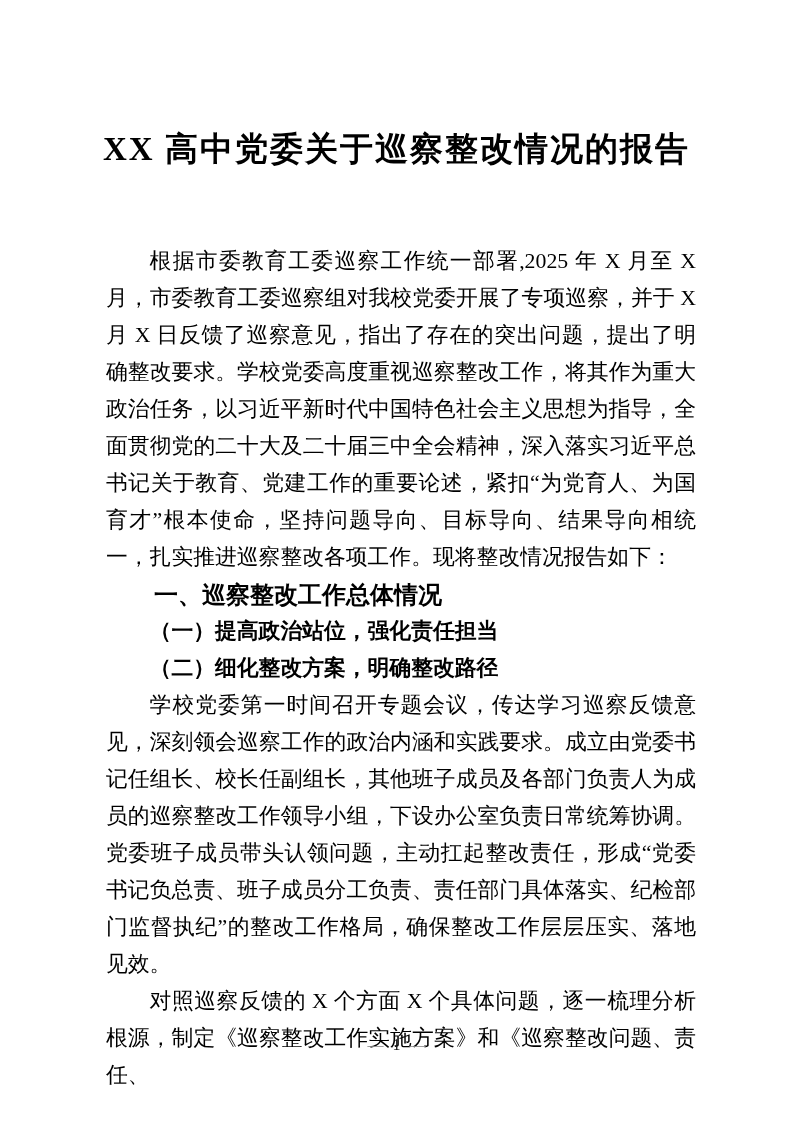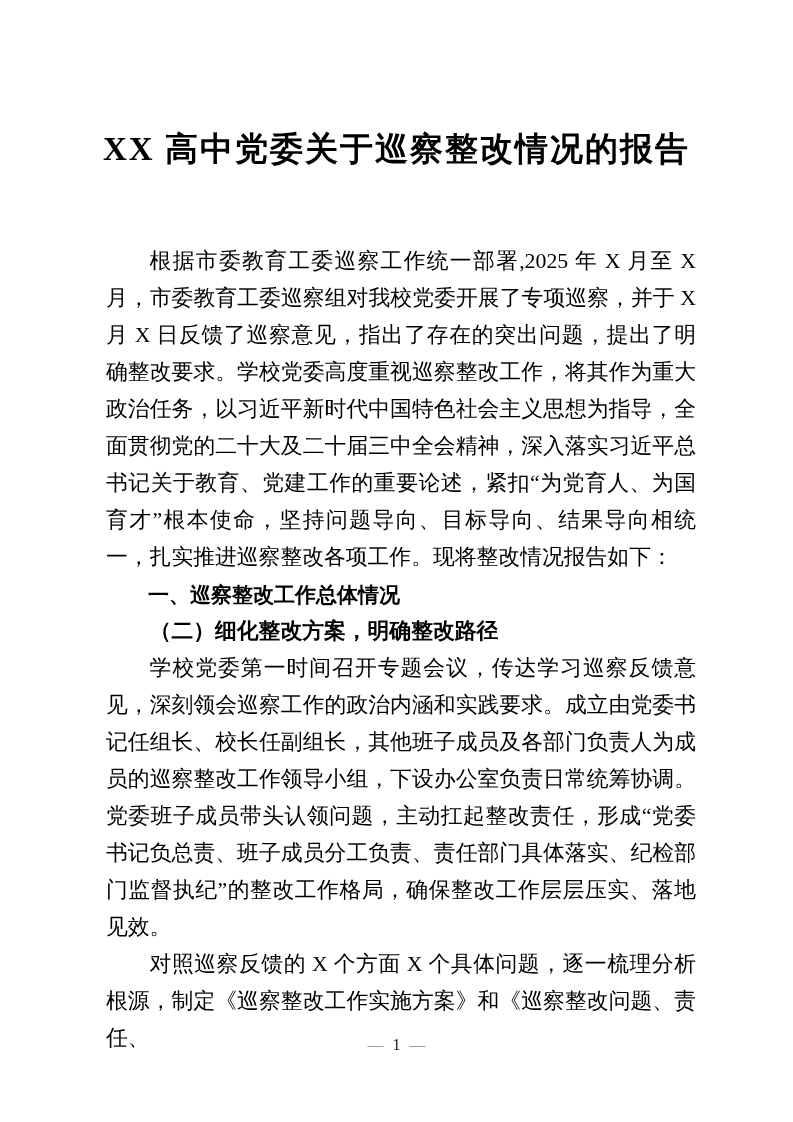--- a/index.html
+++ b/index.html
@@ -39,21 +39,21 @@
     text-align: justify;
   }
   .content .block {
     margin: 0;
     padding: 0;
     text-indent: 2em;
   }
   .heading-1 {
     font-weight: bold;
     font-family: "Liberation Sans", "DejaVu Sans", sans-serif;
-    font-size: 21px;
+    font-size: 24px;
   }
   .heading-2 {
     font-weight: bold;
     font-size: 21.8px;
   }
   .page-footer {
     position: absolute;
     top: 1034px;
     left: 0;
     width: 100%;
@@ -73,20 +73,21 @@
 </head>
 <body>
 
 <div class="page">
 
   <h1 class="doc-title">XX 高中党委关于巡察整改情况的报告</h1>
 
   <div class="content">
     <p class="block">根据市委教育工委巡察工作统一部署,2025 年 X 月至 X 月，市委教育工委巡察组对我校党委开展了专项巡察，并于 X 月 X 日反馈了巡察意见，指出了存在的突出问题，提出了明确整改要求。学校党委高度重视巡察整改工作，将其作为重大政治任务，以习近平新时代中国特色社会主义思想为指导，全面贯彻党的二十大及二十届三中全会精神，深入落实习近平总书记关于教育、党建工作的重要论述，紧扣“为党育人、为国育才”根本使命，坚持问题导向、目标导向、结果导向相统一，扎实推进巡察整改各项工作。现将整改情况报告如下：</p>
     <p class="block heading-1">一、巡察整改工作总体情况</p>
+    <p class="block heading-2">（一）提高政治站位，强化责任担当</p>
     <p class="block heading-2">（二）细化整改方案，明确整改路径</p>
     <p class="block">学校党委第一时间召开专题会议，传达学习巡察反馈意见，深刻领会巡察工作的政治内涵和实践要求。成立由党委书记任组长、校长任副组长，其他班子成员及各部门负责人为成员的巡察整改工作领导小组，下设办公室负责日常统筹协调。党委班子成员带头认领问题，主动扛起整改责任，形成“党委书记负总责、班子成员分工负责、责任部门具体落实、纪检部门监督执纪”的整改工作格局，确保整改工作层层压实、落地见效。</p>
     <p class="block">对照巡察反馈的 X 个方面 X 个具体问题，逐一梳理分析根源，制定《巡察整改工作实施方案》和《巡察整改问题、责任、</p>
   </div>
 
   <div class="page-footer">
     <span class="dash">—</span><span class="page-num">1</span><span class="dash">—</span>
   </div>
 
 </div>

